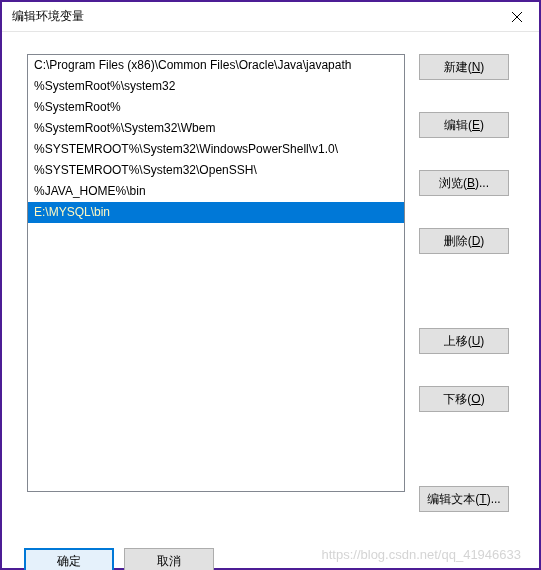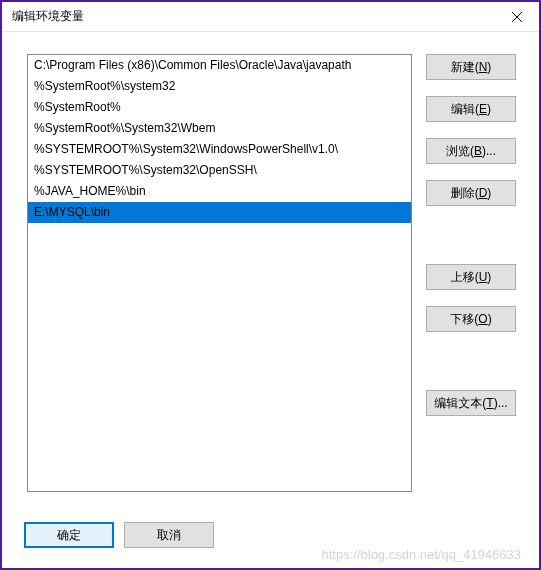--- a/index.html
+++ b/index.html
@@ -37,47 +37,47 @@
       height: 30px;
       display: flex;
       align-items: center;
       justify-content: center;
       cursor: default;
     }
     .close-btn svg { width: 10px; height: 10px; }
     .content {
       flex: 1;
       display: flex;
-      padding: 22px 23px 10px 25px;
+      padding: 22px 30px 10px 25px;
       gap: 14px;
     }
     .listbox {
       flex: 1;
       border: 1px solid #828790;
       background: #ffffff;
       overflow: auto;
       height: 438px;
     }
     .list-item {
       padding: 3px 6px;
       font-size: 12px;
       color: #000;
       white-space: nowrap;
       cursor: default;
       line-height: 15px;
     }
     .list-item.selected {
       background: #0078d7;
-      color: #000000;
+      color: #fef9c3;
     }
     .side-buttons {
       display: flex;
       flex-direction: column;
       width: 90px;
-      gap: 0;
+      gap: 16px;
     }
     .btn {
       width: 90px;
       height: 26px;
       border: 1px solid #adadad;
       background: #e1e1e1;
       font-size: 12px;
       font-family: inherit;
       cursor: default;
       padding: 0;

